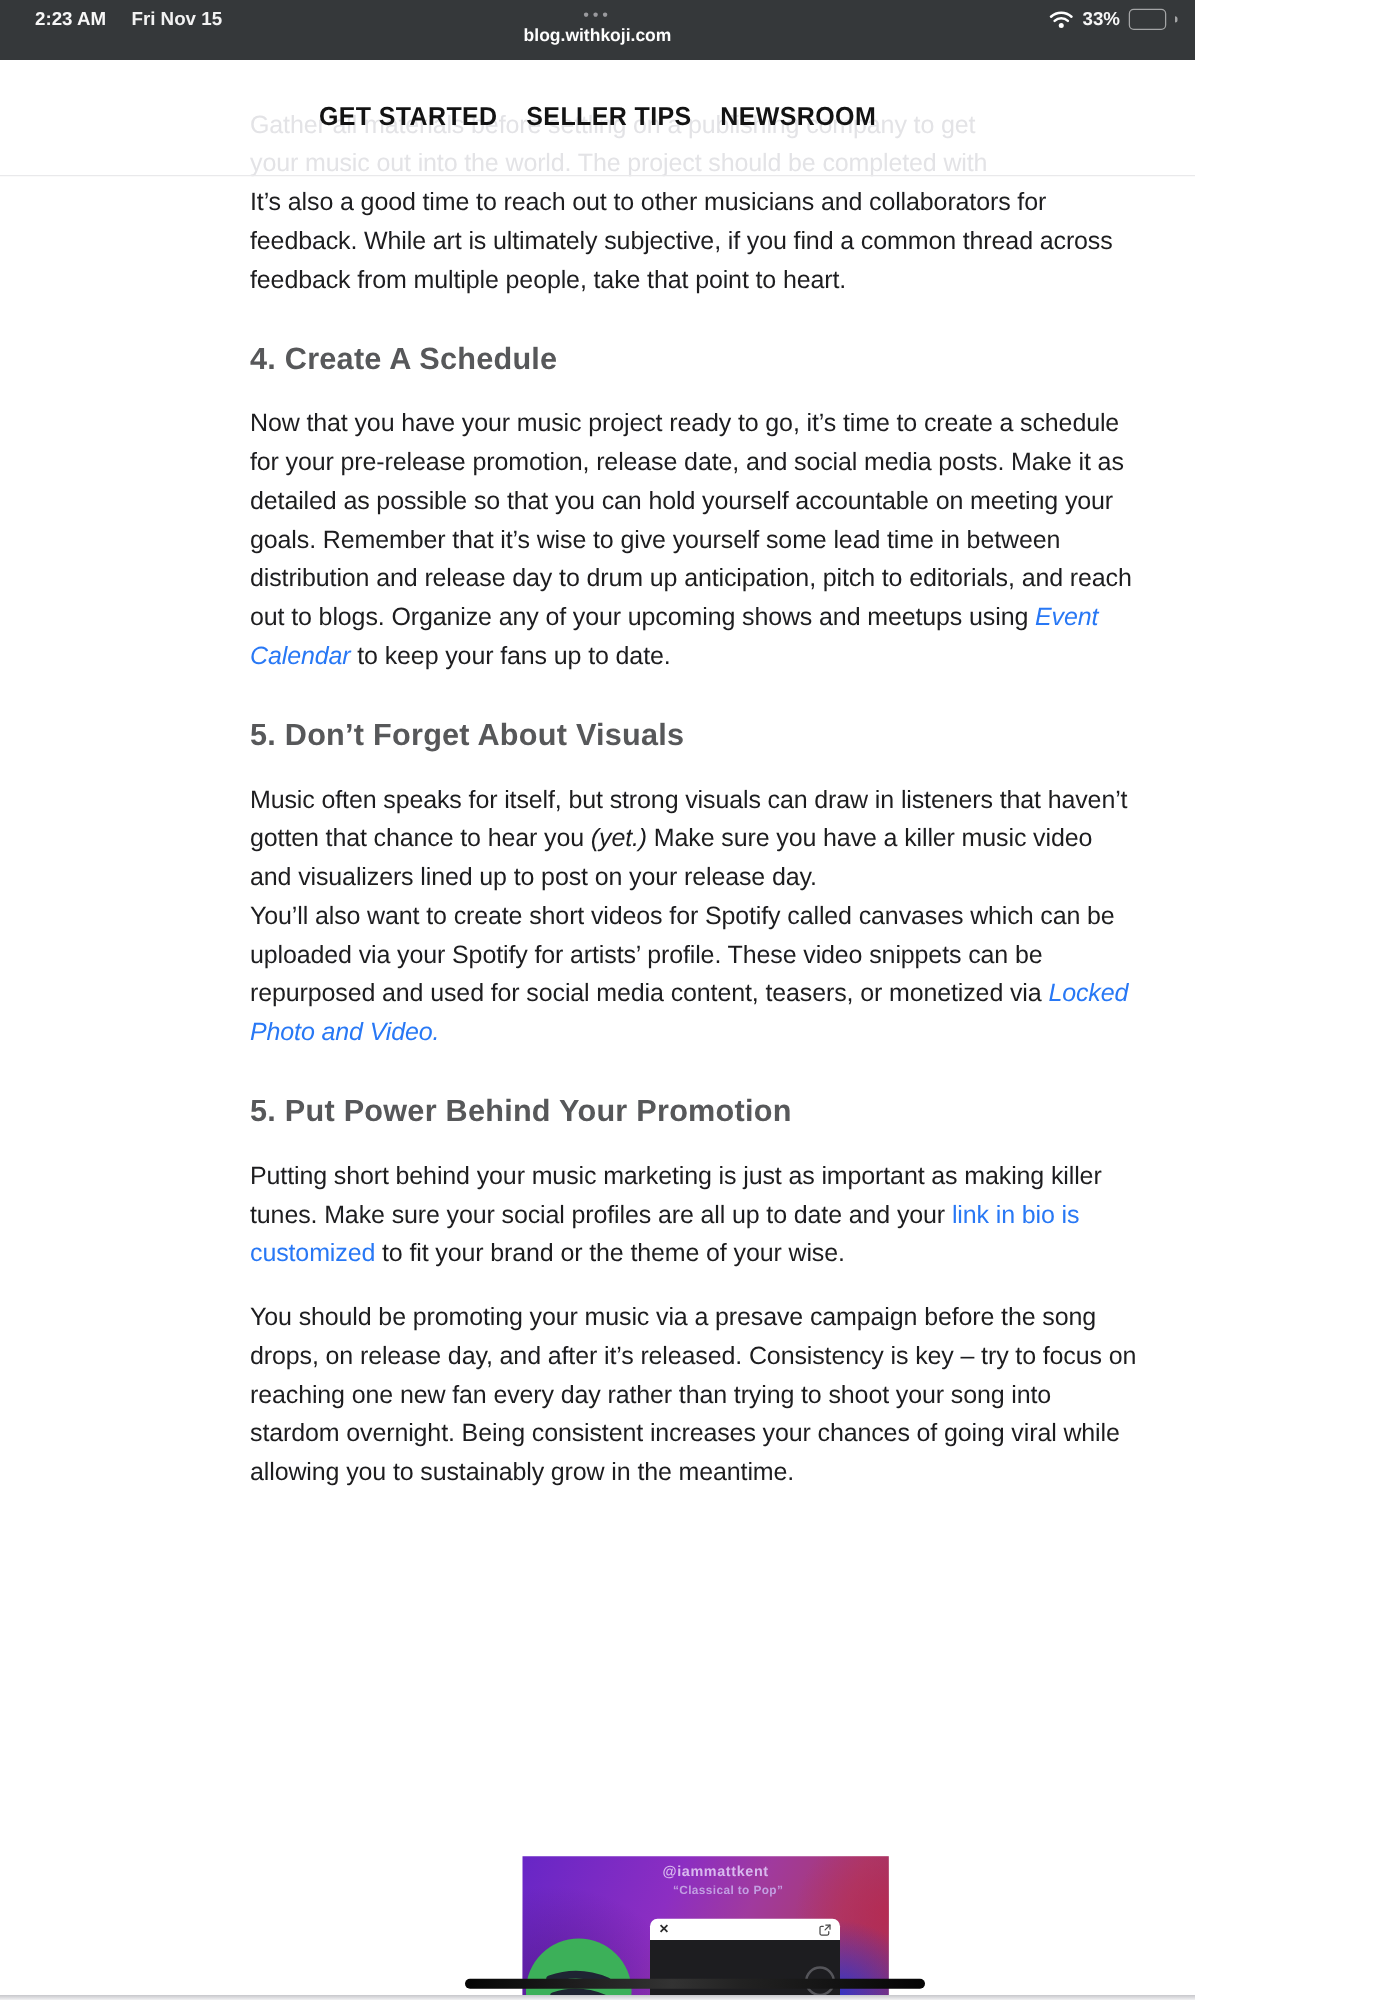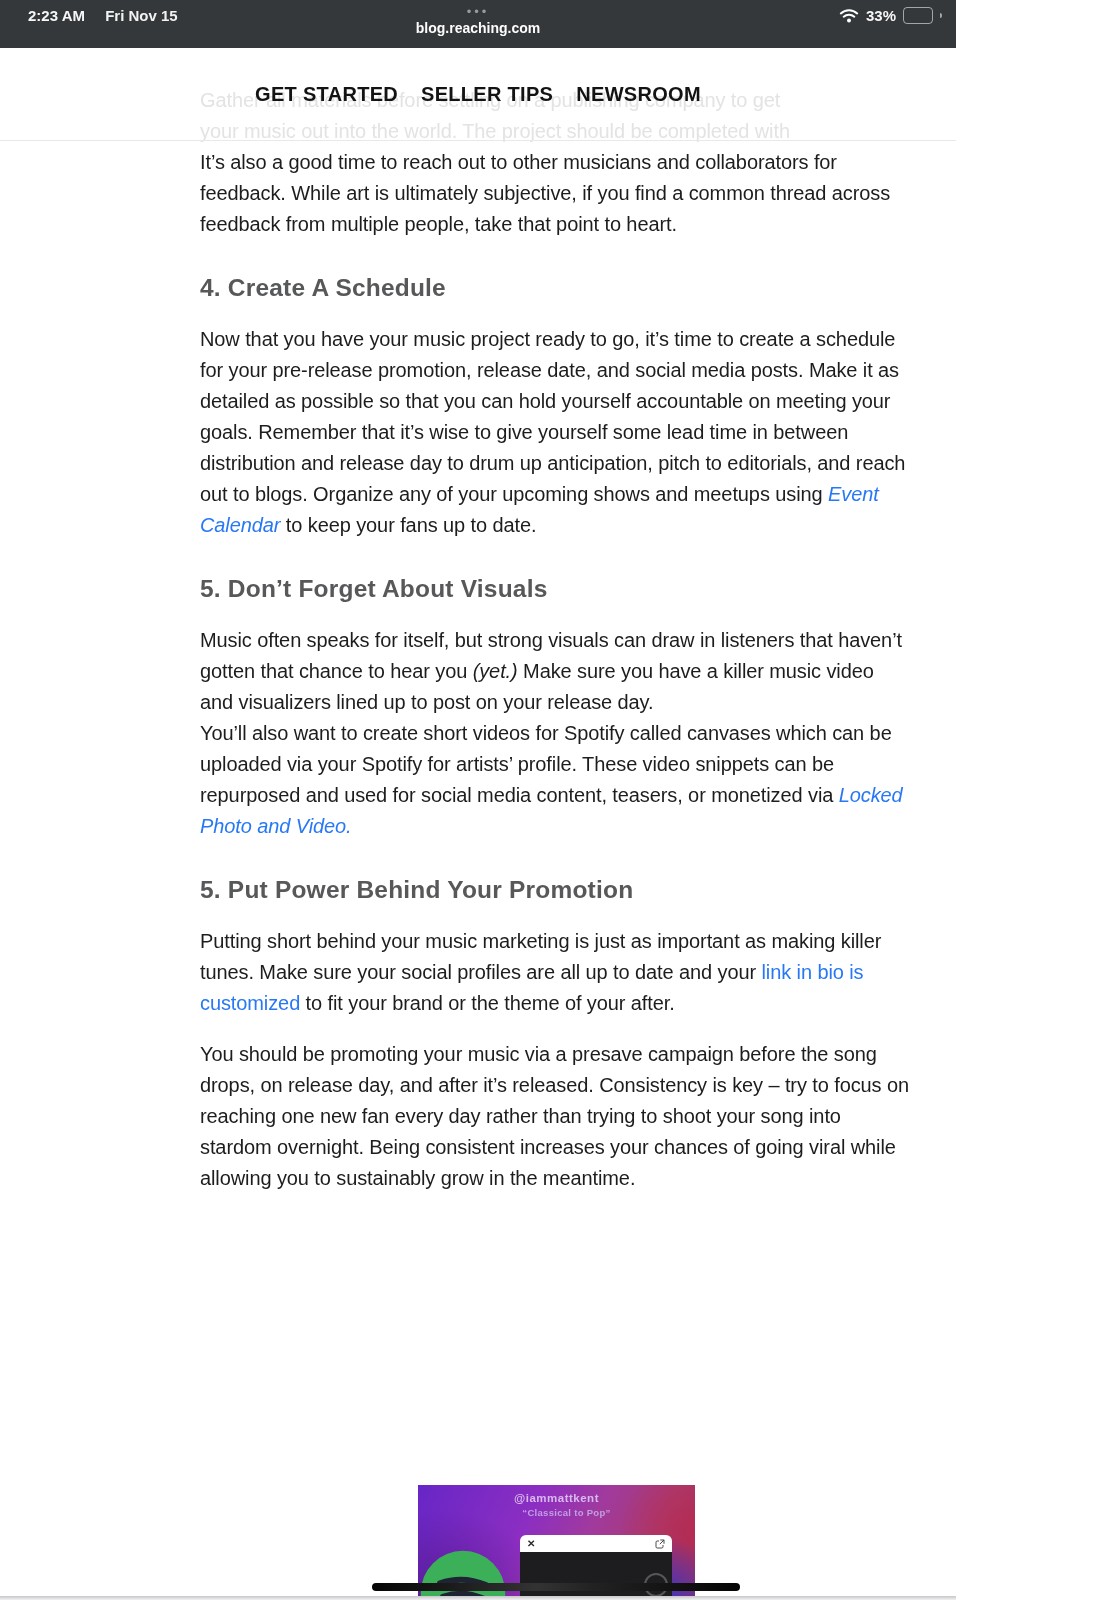--- a/index.html
+++ b/index.html
@@ -86,21 +86,21 @@
 
 <div class="screen">
 
   <header class="statusbar">
     <div class="sb-left">
       <span class="sb-time">2:23 AM</span>
       <span class="sb-date">Fri Nov 15</span>
     </div>
     <div class="sb-center">
       <span class="sb-dots">•••</span>
-      <span class="sb-url">blog.reaching.com</span>
+      <span class="sb-url">blog.withkoji.com</span>
     </div>
     <div class="sb-right">
       <svg width="20" height="15" viewBox="0 0 20 15">
         <path d="M1.8 5.4 A12 12 0 0 1 18.2 5.4" stroke="#fff" stroke-width="2" fill="none" stroke-linecap="round"></path>
         <path d="M4.7 8.7 A8 8 0 0 1 15.3 8.7" stroke="#fff" stroke-width="2" fill="none" stroke-linecap="round"></path>
         <circle cx="10" cy="12.4" r="2" fill="#fff"></circle>
       </svg>
       <span class="sb-pct">33%</span>
       <span class="battery">
         <span class="battery-fill" style="width: 33%;"></span>
@@ -117,25 +117,25 @@
 
   <main class="article" id="article-body">
       <div class="obscured">Gather all materials before settling on a publishing company to get</div>
       <div class="obscured">your music out into the world. The project should be completed with</div>
       <p><span>It’s also a good time to reach out to other musicians and collaborators for feedback. While art is ultimately subjective, if you find a common thread across feedback from multiple people, take that point to heart.</span></p>
       <h2>4. Create A Schedule</h2>
       <p><span>Now that you have your music project ready to go, it’s time to create a schedule for your pre-release promotion, release date, and social media posts. Make it as detailed as possible so that you can hold yourself accountable on meeting your goals. Remember that it’s wise to give yourself some lead time in between distribution and release day to drum up anticipation, pitch to editorials, and reach out to blogs. Organize any of your upcoming shows and meetups using </span><a href="#" class="link italic">Event Calendar</a><span> to keep your fans up to date.</span></p>
       <h2>5. Don’t Forget About Visuals</h2>
       <p><span>Music often speaks for itself, but strong visuals can draw in listeners that haven’t gotten that chance to hear you </span><span class="italic">(yet.)</span><span> Make sure you have a killer music video and visualizers lined up to post on your release day.</span><br><span>You’ll also want to create short videos for Spotify called canvases which can be uploaded via your Spotify for artists’ profile. These video snippets can be repurposed and used for social media content, teasers, or monetized via </span><a href="#" class="link italic">Locked Photo and Video.</a></p>
       <h2>5. Put Power Behind Your Promotion</h2>
-      <p><span>Putting short behind your music marketing is just as important as making killer tunes. Make sure your social profiles are all up to date and your </span><a href="#" class="link">link in bio is customized</a><span> to fit your brand or the theme of your after.</span></p>
+      <p><span>Putting short behind your music marketing is just as important as making killer tunes. Make sure your social profiles are all up to date and your </span><a href="#" class="link">link in bio is customized</a><span> to fit your brand or the theme of your wise.</span></p>
       <p><span>You should be promoting your music via a presave campaign before the song drops, on release day, and after it’s released. Consistency is key – try to focus on reaching one new fan every day rather than trying to shoot your song into stardom overnight. Being consistent increases your chances of going viral while allowing you to sustainably grow in the meantime.</span></p>
     </main>
 
-  <figure class="embed" style="margin:0;">
+  <figure class="embed" style="margin:0;padding-left:16px;">
     <div class="embed-handle">@iammattkent</div>
     <div class="embed-caption">“Classical to Pop”</div>
     <svg class="spotify-logo" viewBox="0 0 100 100">
       <circle cx="50" cy="50" r="48" fill="#3cb059"></circle>
       <path d="M24 39 q26 -9 52 2" stroke="#1f2433" stroke-width="7" fill="none" stroke-linecap="round"></path>
       <path d="M27 54 q23 -8 46 2" stroke="#1f2433" stroke-width="6" fill="none" stroke-linecap="round"></path>
       <path d="M30 68 q19 -6 38 2" stroke="#1f2433" stroke-width="5" fill="none" stroke-linecap="round"></path>
     </svg>
     <div class="mock-bar">
       <span class="mock-close">✕</span>

